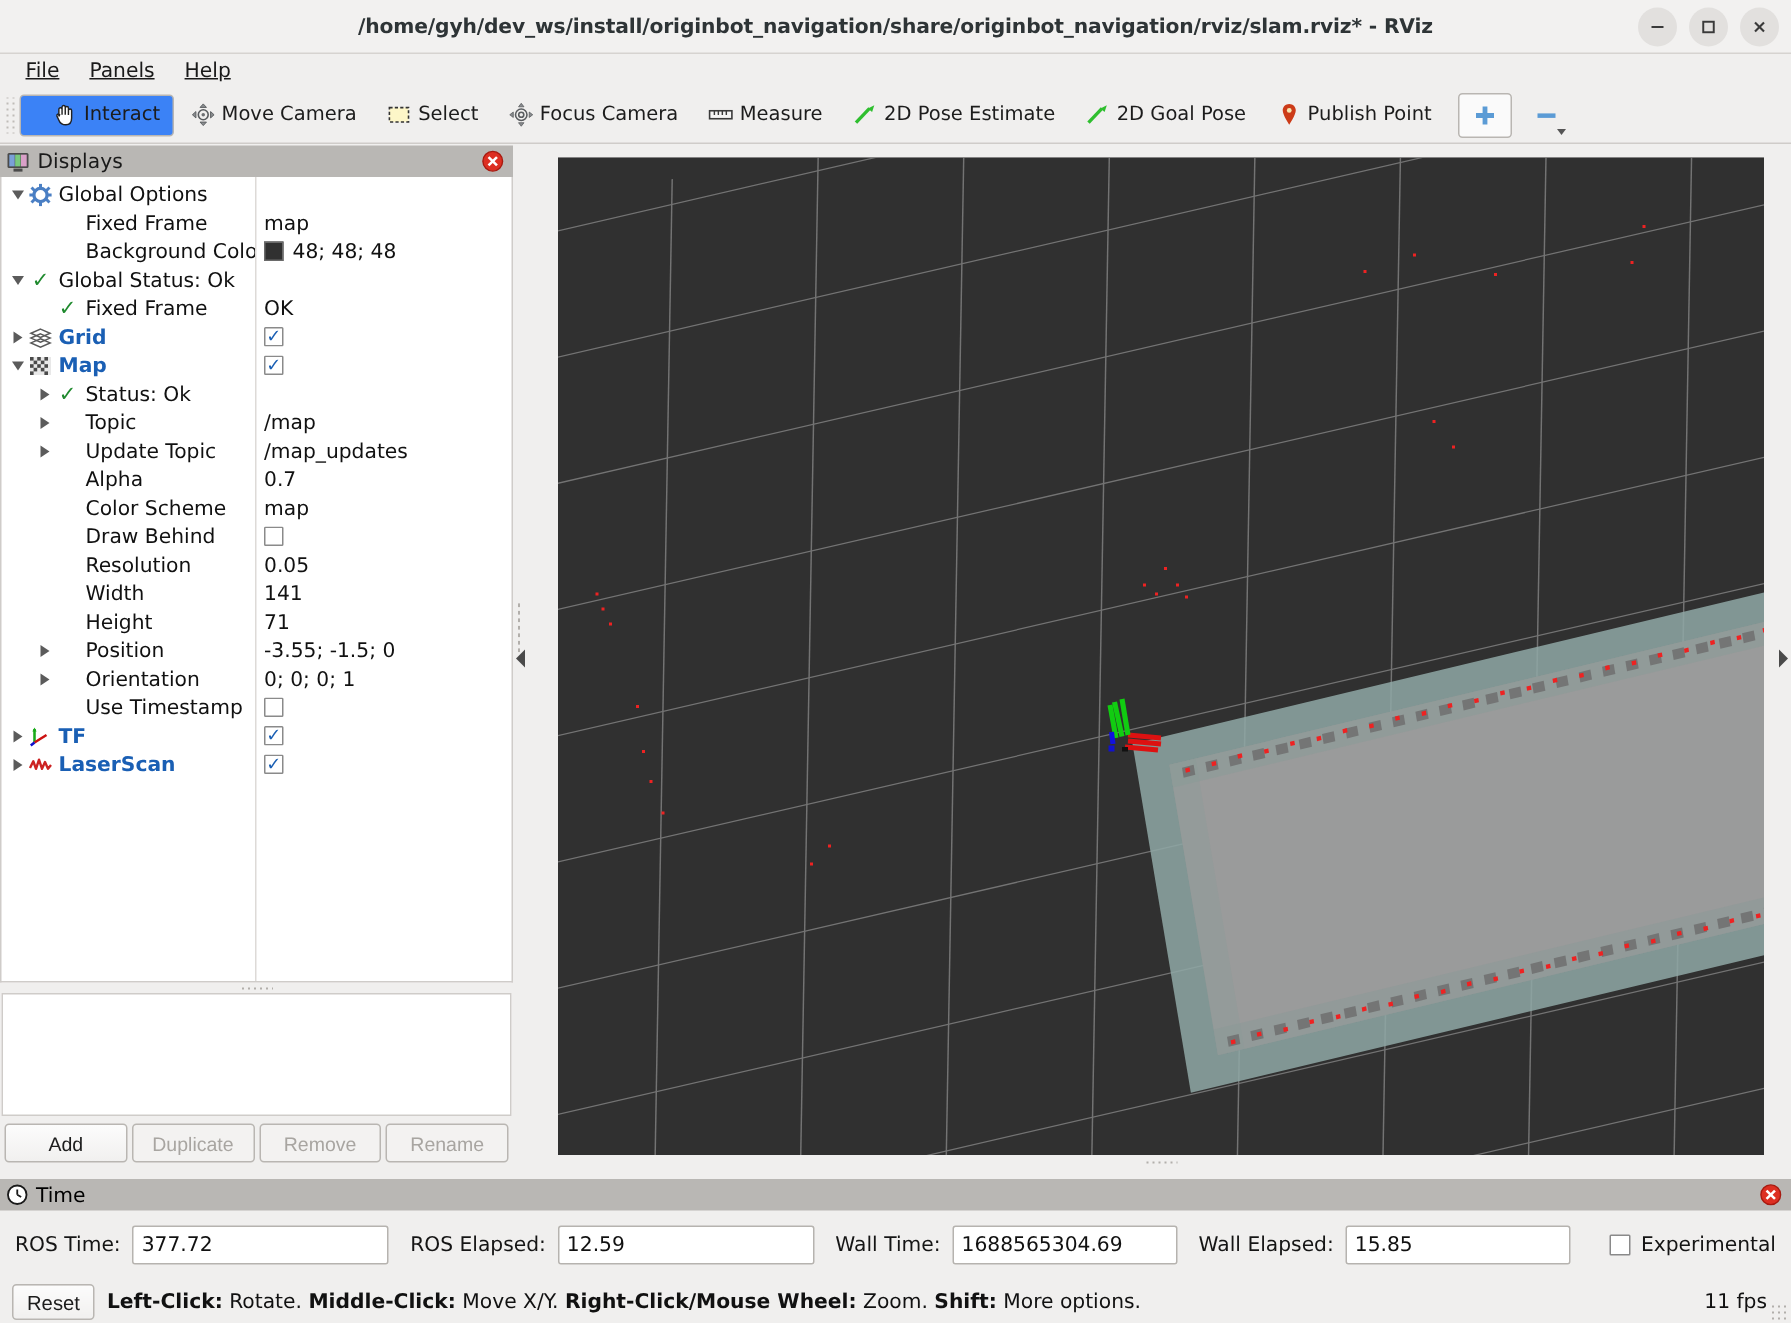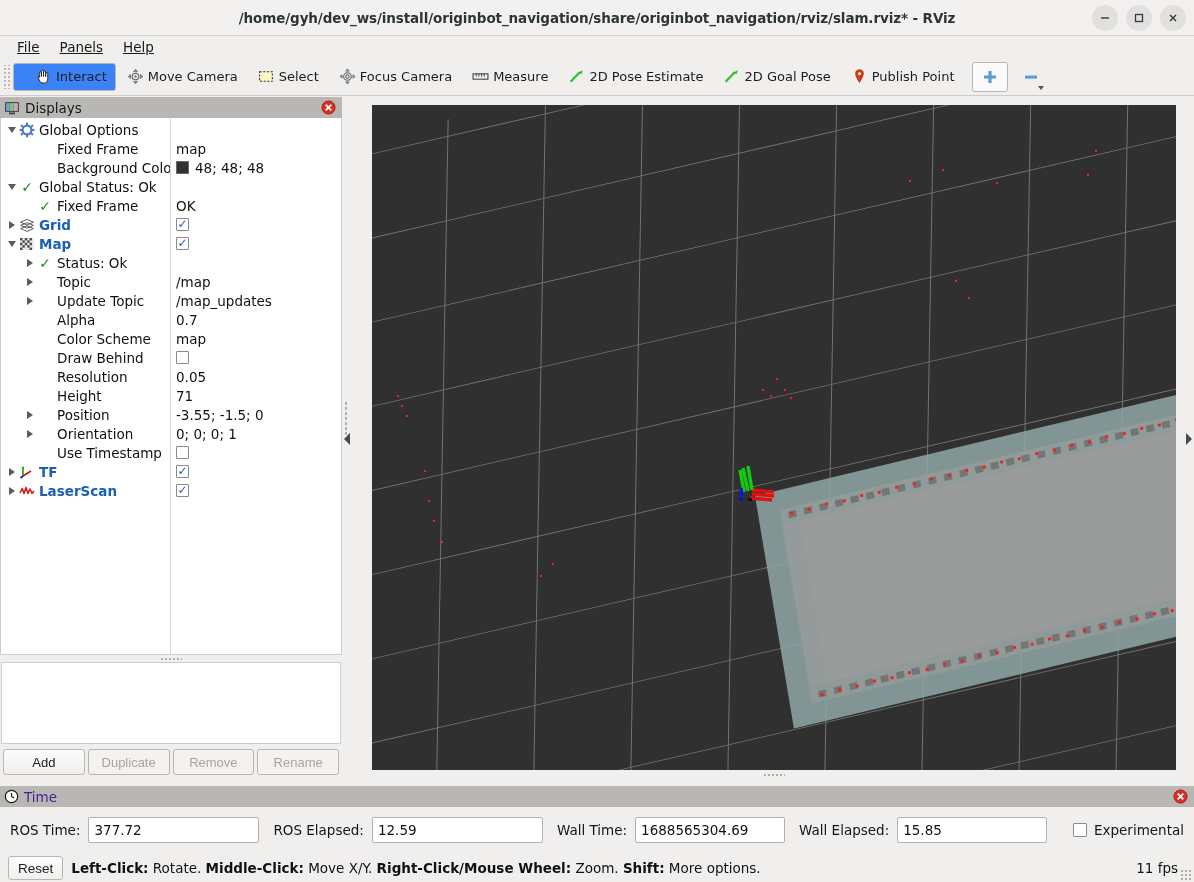--- a/index.html
+++ b/index.html
@@ -190,21 +190,21 @@
 
   
   .time-dock {
     position: absolute; left: 0; top: 786px; width: 1194px; height: 68px;
     background: #f0efee;
   }
   .time-header {
     height: 21px; background: #b9b7b4; display: flex; align-items: center;
     padding: 0 4px; position: relative;
   }
-  .time-header-title { font-size: 13.5px; color: #4c1d95; margin-left: 5px; }
+  .time-header-title { font-size: 13.5px; color: #000000; margin-left: 5px; }
   .time-close { position: absolute; right: 6px; top: 3px; width: 15px; height: 15px; cursor: pointer; }
   .time-row {
     height: 45px; display: flex; align-items: center; padding: 0 10px; gap: 8px;
   }
   .time-field-label { font-size: 13.5px; color: #151515; white-space: nowrap; }
   .time-input {
     height: 26px; border: 1px solid #b6b3af; background: #fff; border-radius: 2px;
     font-family: "DejaVu Sans", "Liberation Sans", sans-serif; font-size: 13.5px;
     padding: 0 5px; color: #111;
   }
@@ -566,20 +566,31 @@
           </div>
           <div class="row">
             <div class="label-cell">
               <span style="width: 22px; flex: 0 0 22px;"></span>
               <span class="twisty"></span>
               <span class="ico"></span>
               <span>Resolution</span>
             </div>
             <div class="value-cell">
               <span>0.05</span>
+            </div>
+          </div>
+          <div class="row">
+            <div class="label-cell">
+              <span style="width: 22px; flex: 0 0 22px;"></span>
+              <span class="twisty"></span>
+              <span class="ico"></span>
+              <span>Width</span>
+            </div>
+            <div class="value-cell">
+              <span>141</span>
             </div>
           </div>
           <div class="row">
             <div class="label-cell">
               <span style="width: 22px; flex: 0 0 22px;"></span>
               <span class="twisty"></span>
               <span class="ico"></span>
               <span>Height</span>
             </div>
             <div class="value-cell">

